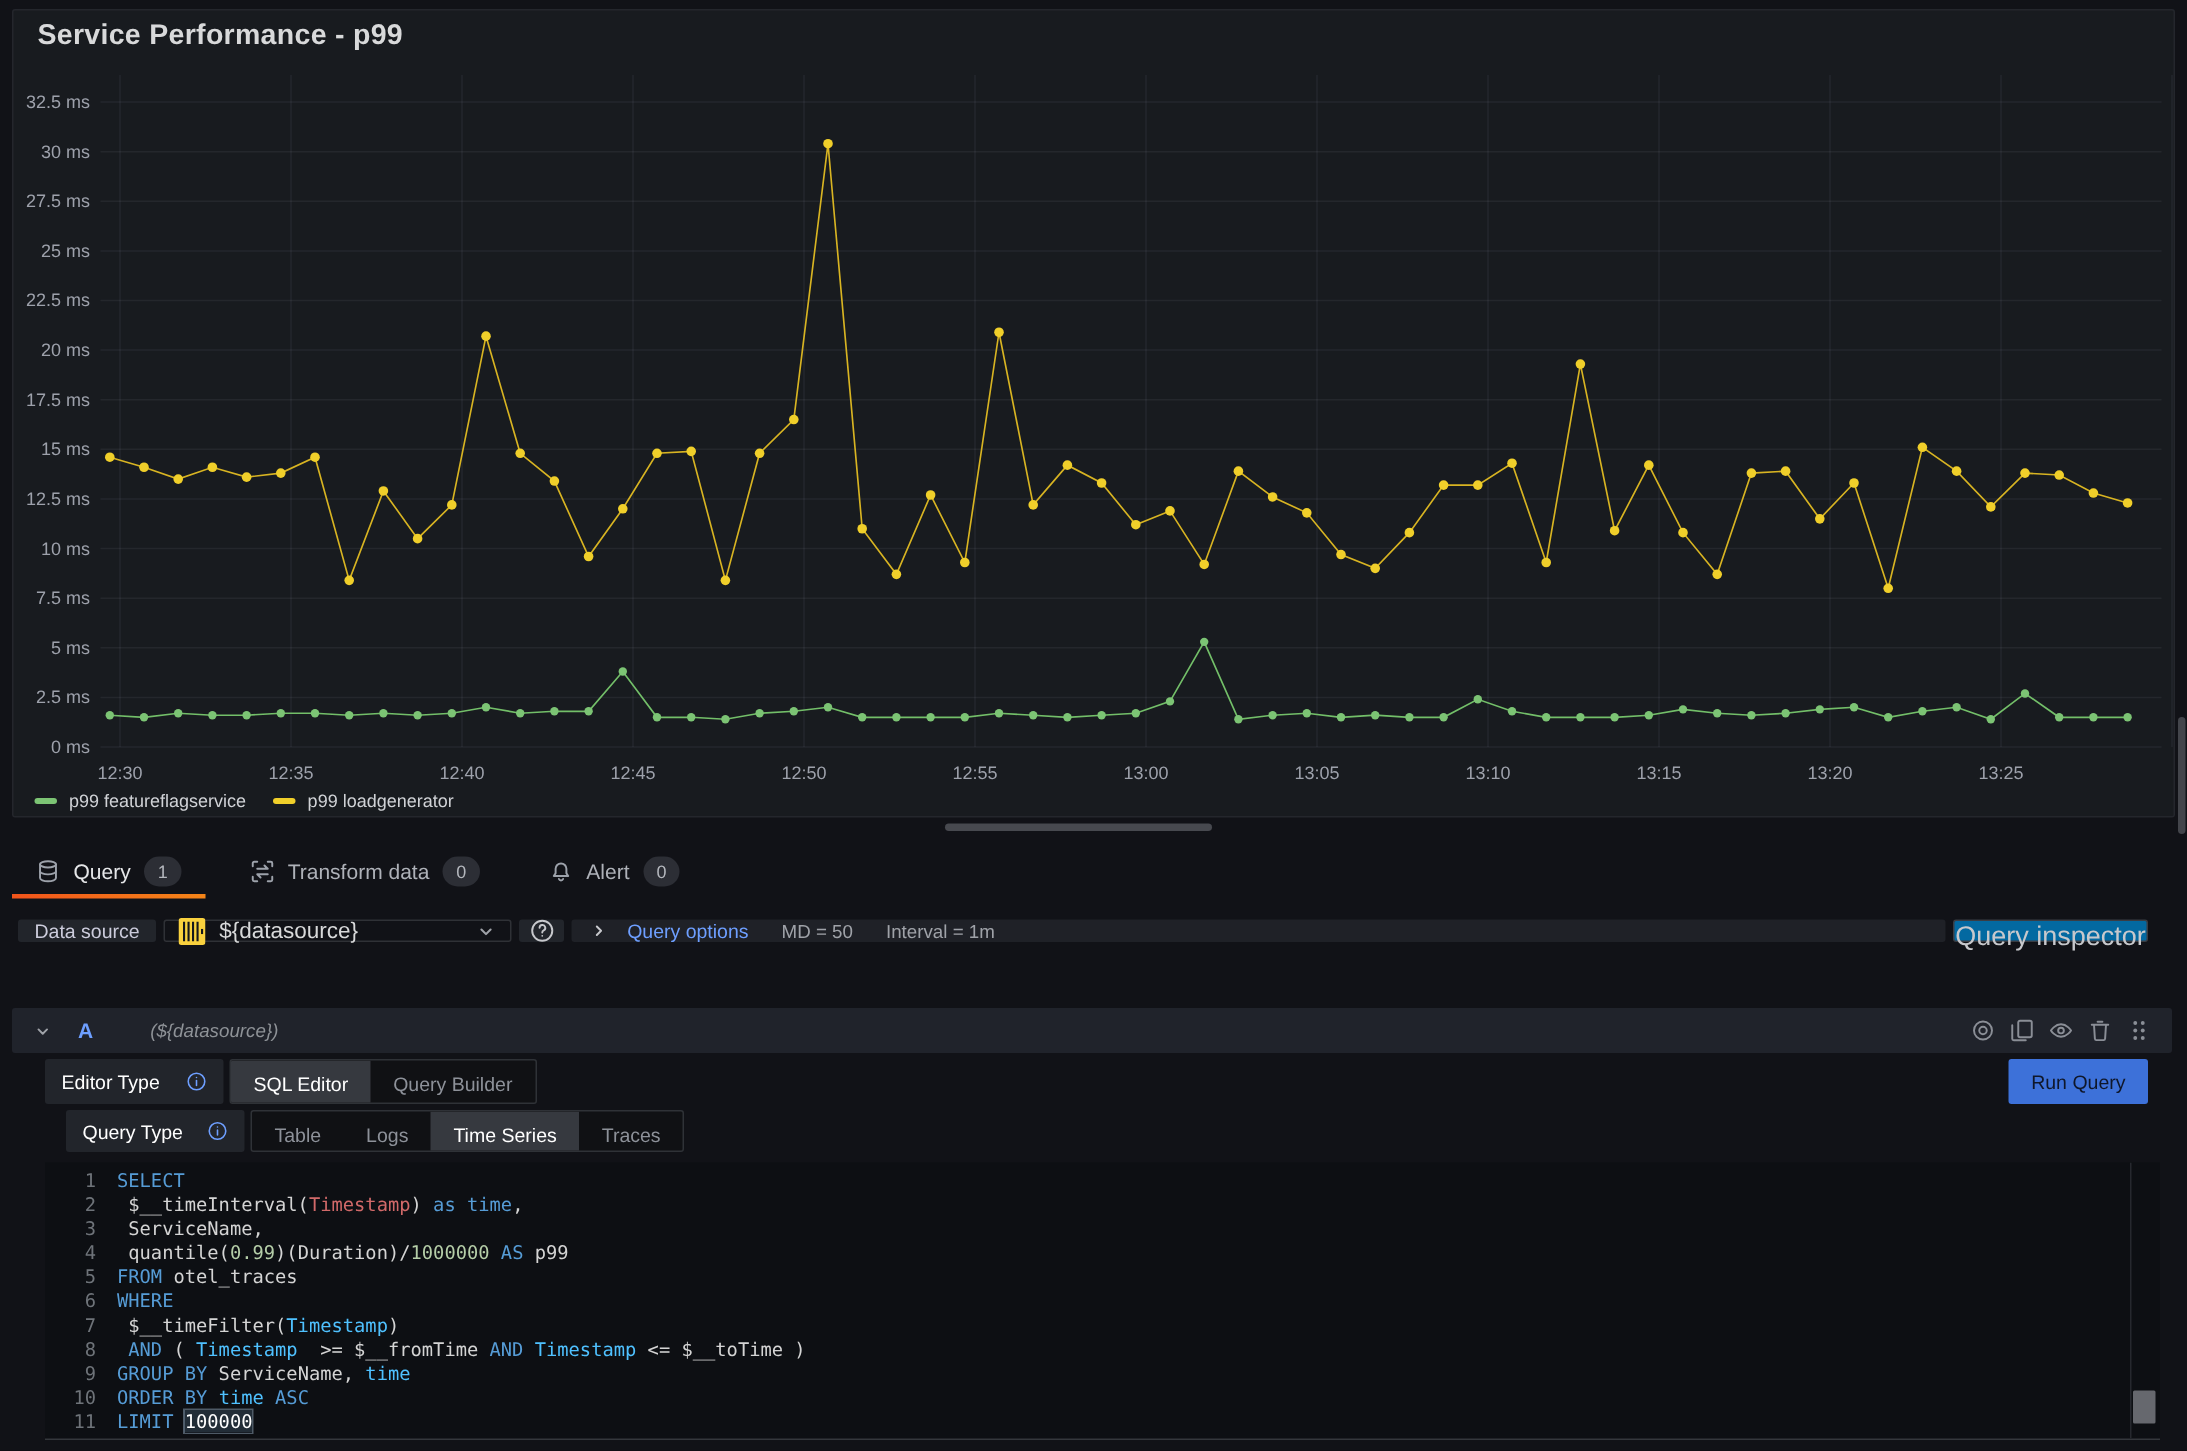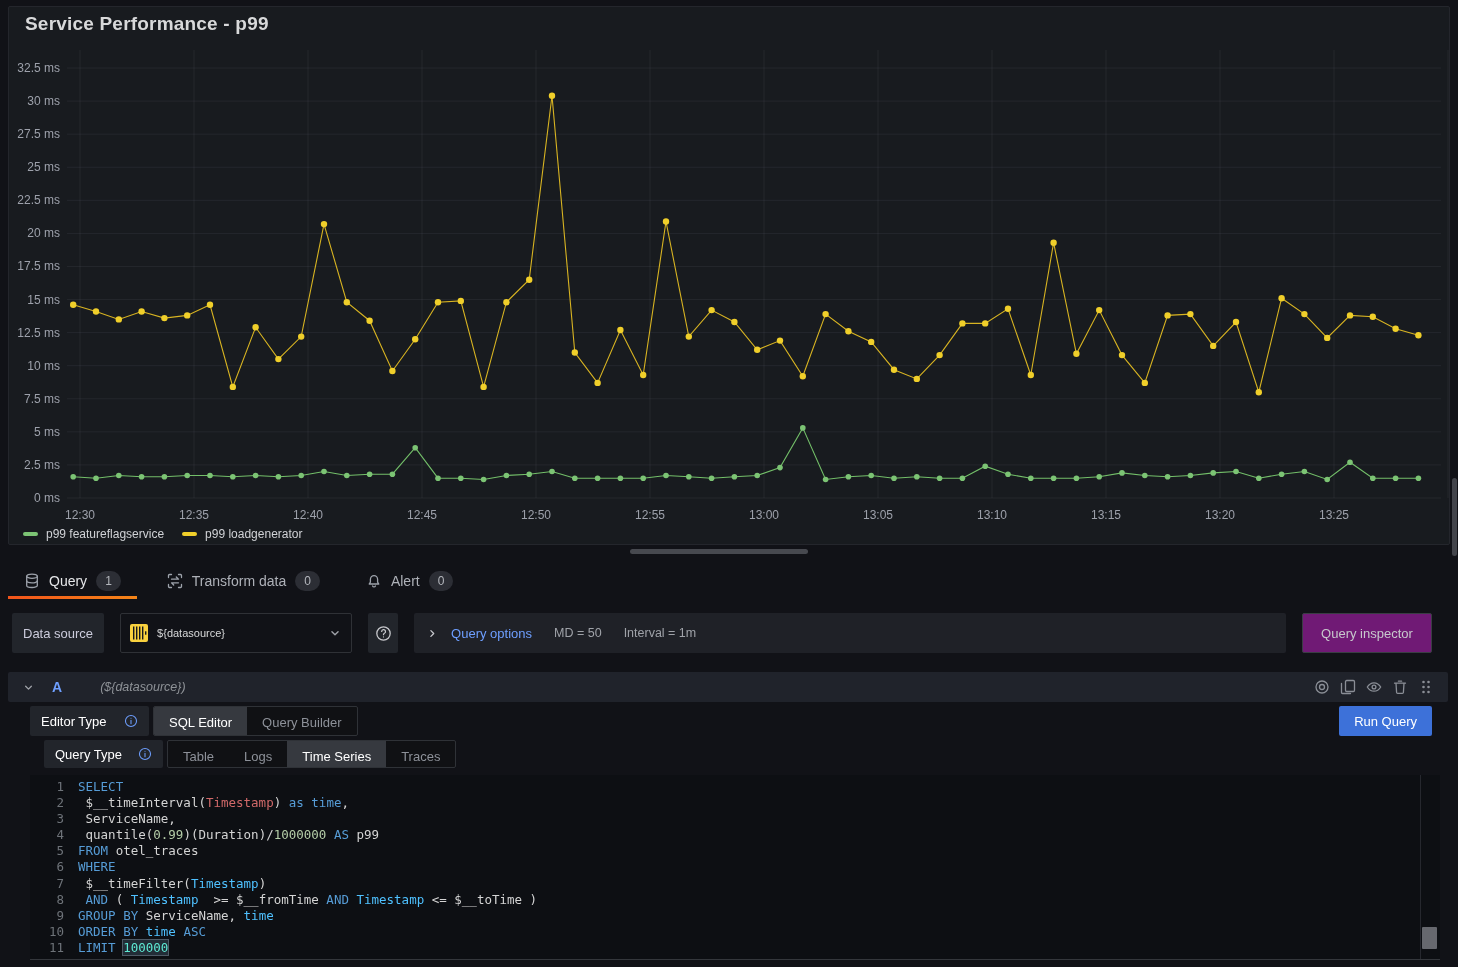--- a/index.html
+++ b/index.html
@@ -43,47 +43,47 @@
   .tab.active .tlabel { font-weight: 500; }
   .tab.active::after {
     content: ""; position: absolute; left: 0; right: 0; bottom: 0; height: 3px;
     background: linear-gradient(90deg, #f2541b, #f58518);
   }
   .badge {
     background: #2c2e35; color: #b4b7bd; font-size: 12px; line-height: 1;
     padding: 4px 9px; border-radius: 10px;
   }
   
-  .toolbar { position: absolute; left: 12px; top: 613px; width: 1420px; height: 40px; display: flex; gap: 16px; align-items: stretch; }
+  .toolbar { position: absolute; left: 12px; top: 613px; width: 1420px; height: 15px; display: flex; gap: 5px; align-items: stretch; }
   .chip {
     display: flex; align-items: center; gap: 10px; padding: 0 11px; background: #22252b;
     border-radius: 2px; font-size: 13px; color: #ccccdc; white-space: nowrap;
   }
   .chip.blue { color: #ffffff; justify-content: space-between; }
   .chip .iicon { display: flex; color: #6e9fff; }
   .ds-select {
     display: flex; align-items: center; gap: 9px; width: 232px; padding: 0 9px;
     background: #111217; border: 1px solid #2f3136; border-radius: 2px; cursor: pointer;
   }
-  .ds-select .ds-name { font-size: 11px; color: #d8d9da; }
+  .ds-select .ds-name { font-size: 15px; color: #d8d9da; }
   .ds-select .chev { margin-left: auto; display: flex; color: #9fa2a8; }
   .icon-btn {
     width: 30px; display: flex; align-items: center; justify-content: center;
     background: #22252b; border: none; border-radius: 2px; color: #c7c8cc; cursor: pointer;
   }
   .qo-bar {
     flex: 1; display: flex; align-items: center; gap: 12px; padding: 0 12px;
     background: #1f2127; border-radius: 2px; cursor: pointer;
   }
   .qo-bar .chev { display: flex; color: #c7c8cc; }
   .qo-link { font-size: 13px; font-weight: 500; color: #6e9fff; }
   .qo-stat { font-size: 12.5px; color: #9fa2a8; margin-left: 10px; }
   .qi-btn {
-    width: 130px; background: #701a75; border: 1px solid #3a3d44; border-radius: 2px;
-    color: #c7c8cc; font-size: 13px; font-family: inherit; cursor: pointer;
+    width: 130px; background: #0369a1; border: 1px solid #3a3d44; border-radius: 2px;
+    color: #c7c8cc; font-size: 18px; font-family: inherit; cursor: pointer;
   }
   
   .qcard { position: absolute; left: 8px; top: 672px; width: 1432px; }
   .qrow {
     height: 30px; margin-right: -8px; background: #20232b; border-radius: 2px;
     display: flex; align-items: center; padding: 0 14px; gap: 0;
   }
   .qrow .chev { display: flex; color: #9fa2a8; cursor: pointer; }
   .ref-id { margin-left: 17px; color: #6e9fff; font-size: 14px; font-weight: 600; cursor: pointer; }
   .ds-hint { margin-left: 38px; font-size: 12.5px; font-style: italic; color: #8e9297; }
@@ -98,38 +98,38 @@
     display: flex; margin-left: 4px; background: #101114; border: 1px solid #2f3237;
     border-radius: 2px; overflow: hidden;
   }
   .ropt {
     display: flex; align-items: center; padding: 15px 15px; font-size: 13px; color: #8d9199;
     cursor: pointer; border: none; background: transparent; font-family: inherit;
   }
   .ropt.selected { background: #36393f; color: #ffffff; font-weight: 500; }
   .run-btn {
     margin-left: auto; padding: 0 15px; background: #3d71d9; border: none; border-radius: 2px;
-    color: #ffffff; font-size: 13px; font-weight: 500; font-family: inherit; cursor: pointer;
+    color: #0f172a; font-size: 13px; font-weight: 500; font-family: inherit; cursor: pointer;
   }
   .erow2 { height: 28px; margin-left: 36px; }
   
   .code {
     position: relative; margin-top: 7px; margin-left: 22px; width: 1410px; height: 185px;
     background: #0d0f13; border-bottom: 1px solid #34373c; padding-top: 4px;
     font-family: "DejaVu Sans Mono", monospace; font-size: 12.5px; line-height: 16.1px;
     cursor: text; overflow: hidden;
   }
   .cl { display: flex; white-space: pre; }
   .ln { display: inline-block; width: 34px; text-align: right; color: #6e7379; margin-right: 14px; user-select: none; }
   .tk-k { color: #569cd6; }
   .tk-r { color: #d16969; }
   .tk-b { color: #4fc1ff; }
   .tk-n { color: #b5cea8; }
   .tk-d { color: #d4d4d4; }
-  .tk-hl { color: #5eead4; background: rgba(88,126,150,.28); box-shadow: 0 0 0 1px #4e5a66; }
+  .tk-hl { color: #ffffff; background: rgba(88,126,150,.28); box-shadow: 0 0 0 1px #4e5a66; }
   .code-divider { position: absolute; right: 19px; top: 0; bottom: 0; width: 1px; background: #26282e; }
   .minimap-thumb {
     position: absolute; right: 3px; bottom: 10px; width: 15px; height: 22px;
     background: #84878d; opacity: .75; border-radius: 1px;
   }
   svg.i { display: block; }
 </style>
 </head>
 <body>
 

